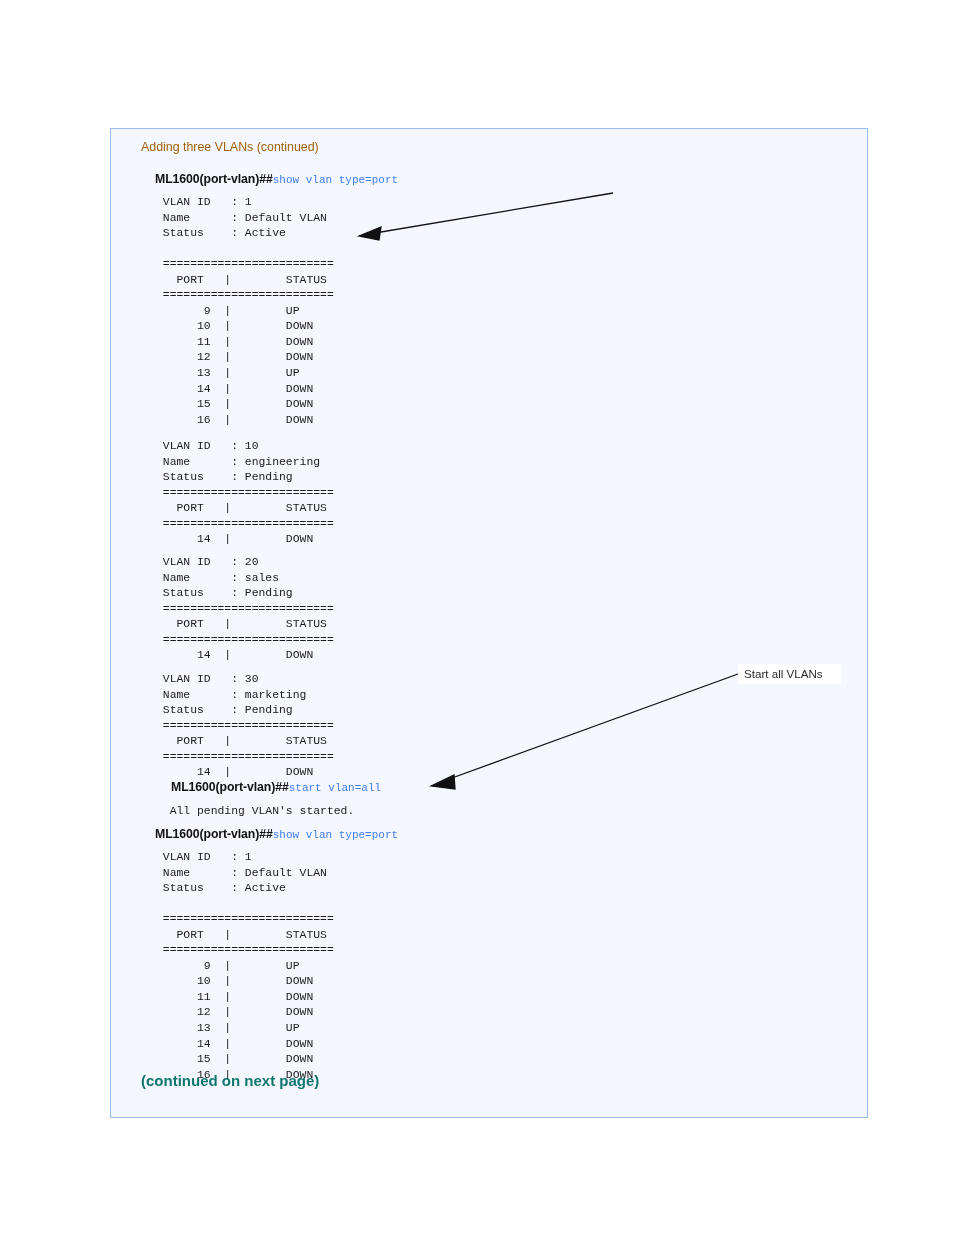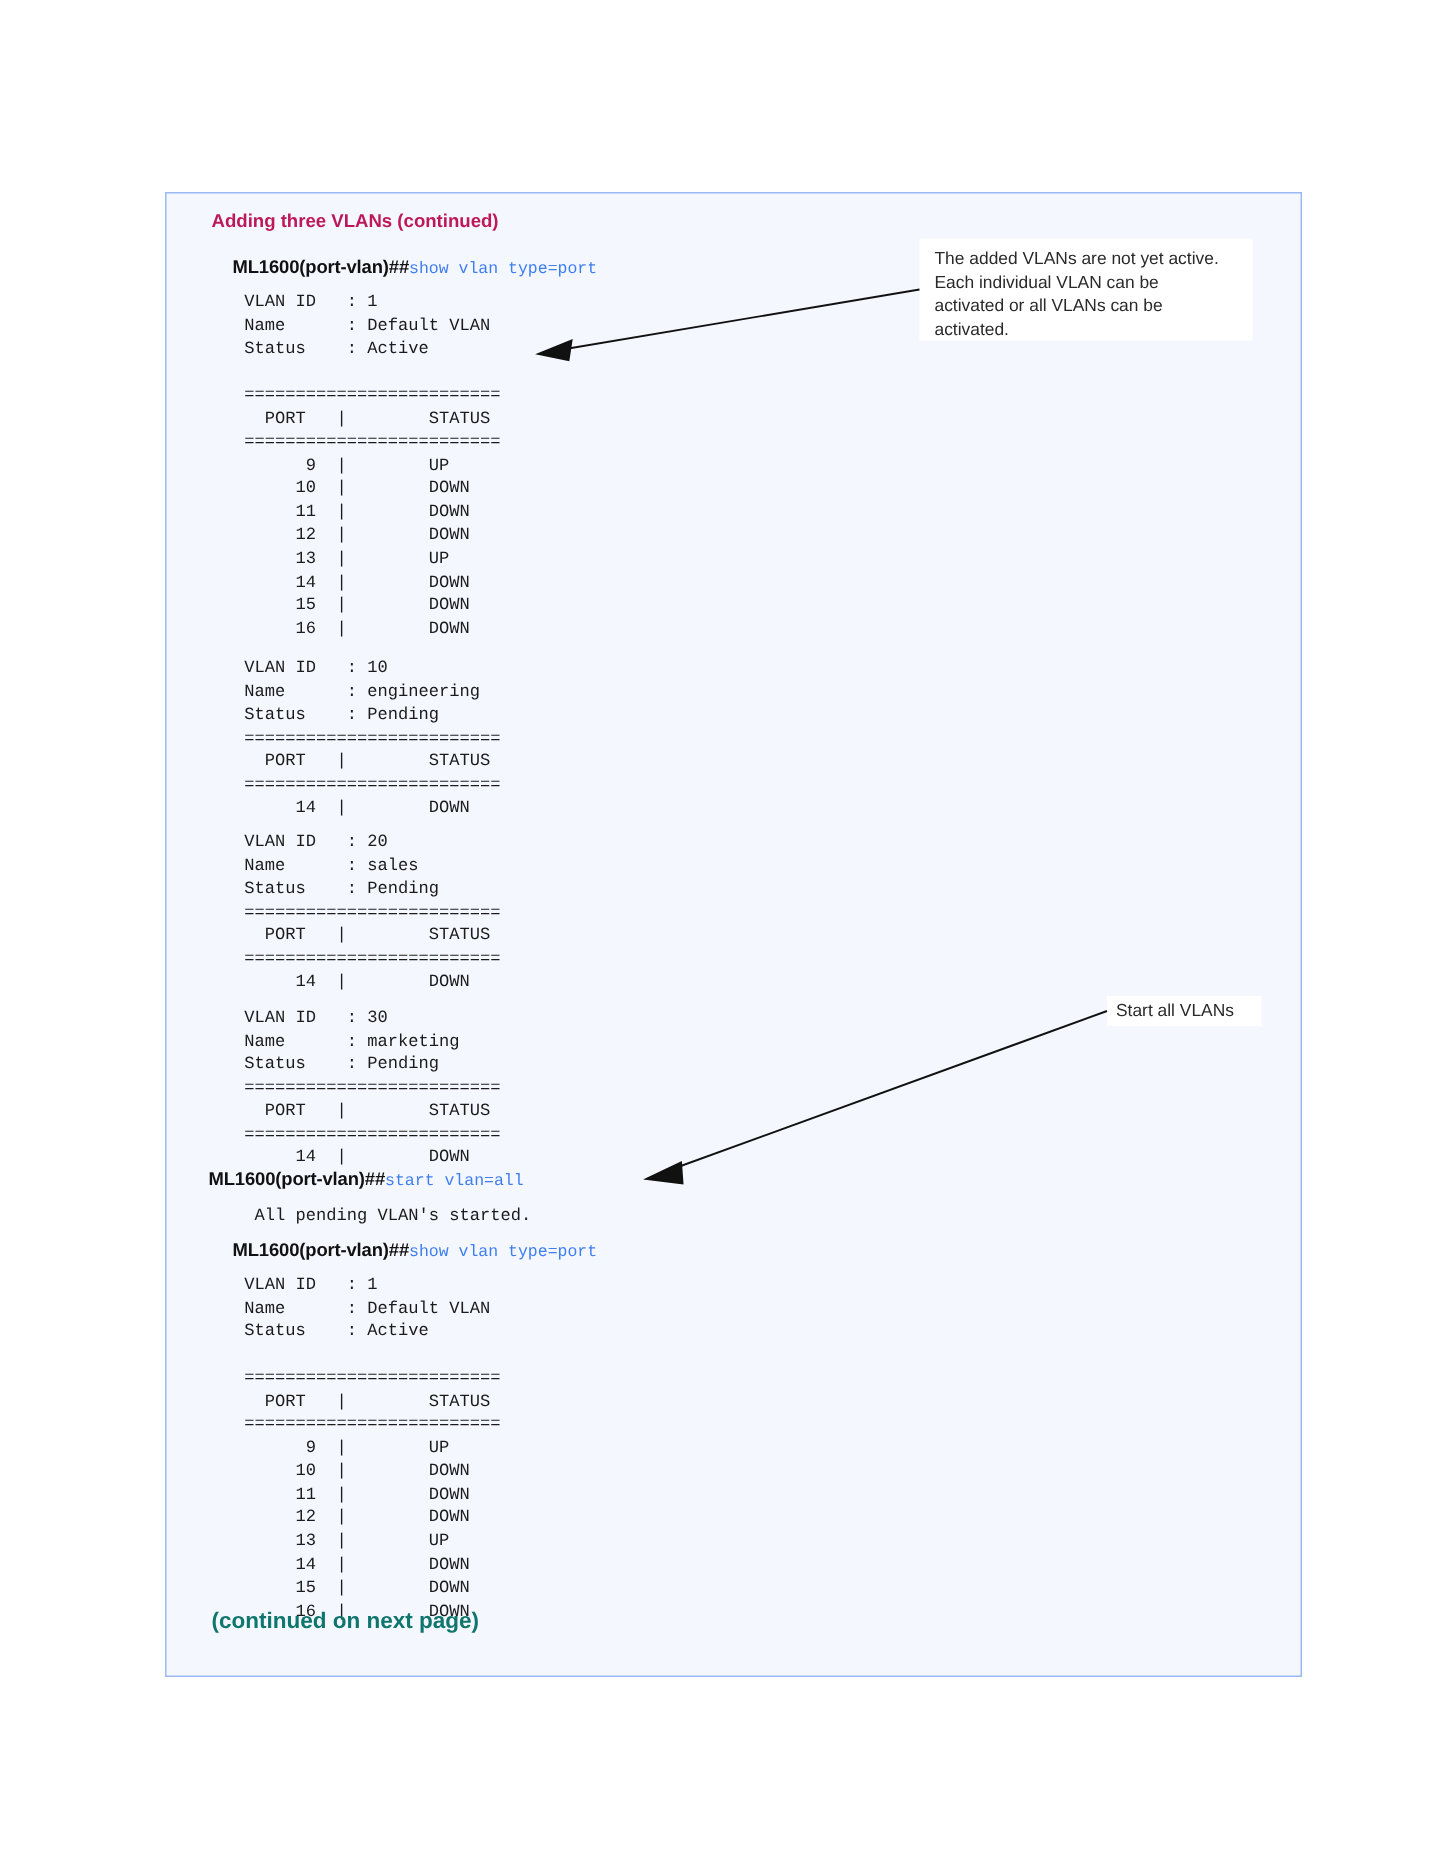--- a/index.html
+++ b/index.html
@@ -52,23 +52,23 @@
     height: 990px;
     background: #f4f7fe;
     border: 1.5px solid #9cbaf2;
     box-sizing: border-box;
   }
 
   .panel-title {
     position: absolute;
     left: 30px;
     top: 11px;
-    color: #be185d;
+    color: #a16207;
     font-size: 12.4px;
-    font-weight: bold;
+    font-weight: normal;
     white-space: nowrap;
   }
 
   
   .mono {
     position: absolute;
     font-family: "Liberation Mono", "DejaVu Sans Mono", monospace;
     font-size: 11.4px;
     line-height: 15.55px;
     color: #1b1b1b;
@@ -193,21 +193,21 @@
       14  |        DOWN</div>
 
     <div class="mono" style="left:45px; top:543px;"> VLAN ID   : 30
  Name      : marketing
  Status    : Pending
  =========================
    PORT   |        STATUS
  =========================
       14  |        DOWN</div>
 
-    <div class="cmdline" style="left:14px; top:649px;"><span class="prompt">ML1600(port-vlan)##</span><span class="cmd">start vlan=all</span></div>
+    <div class="cmdline" style="left:46px; top:649px;"><span class="prompt">ML1600(port-vlan)##</span><span class="cmd">start vlan=all</span></div>
 
     <div class="mono" style="left:45px; top:675px;">  All pending VLAN's started.</div>
 
     <div class="cmdline" style="left:30px; top:696px;"><span class="prompt">ML1600(port-vlan)##</span><span class="cmd">show vlan type=port</span></div>
 
     <div class="mono" style="left:45px; top:721px;"> VLAN ID   : 1
  Name      : Default VLAN
  Status    : Active
 
  =========================
@@ -215,24 +215,20 @@
  =========================
        9  |        UP
       10  |        DOWN
       11  |        DOWN
       12  |        DOWN
       13  |        UP
       14  |        DOWN
       15  |        DOWN
       16  |        DOWN</div>
 
-    <div class="callout" style="left:502px; top:30px; width:222px; height:68px;">The added VLANs are not yet active.
-Each individual VLAN can be
-activated or all VLANs can be
-activated.</div>
 
     <div class="callout" style="left:627px; top:535px; width:103px; height:20px; padding:2px 6px;">Start all VLANs</div>
 
     <svg class="arrows" viewBox="0 0 758 990">
       <g stroke="#111111" stroke-width="1.3" fill="#111111">
         <line x1="502" y1="64" x2="258" y2="105"></line>
         <polygon points="248,107 270,98 268,111"></polygon>
         <line x1="627" y1="545" x2="330" y2="653"></line>
         <polygon points="320,657 343,646 344,660"></polygon>
       </g>

